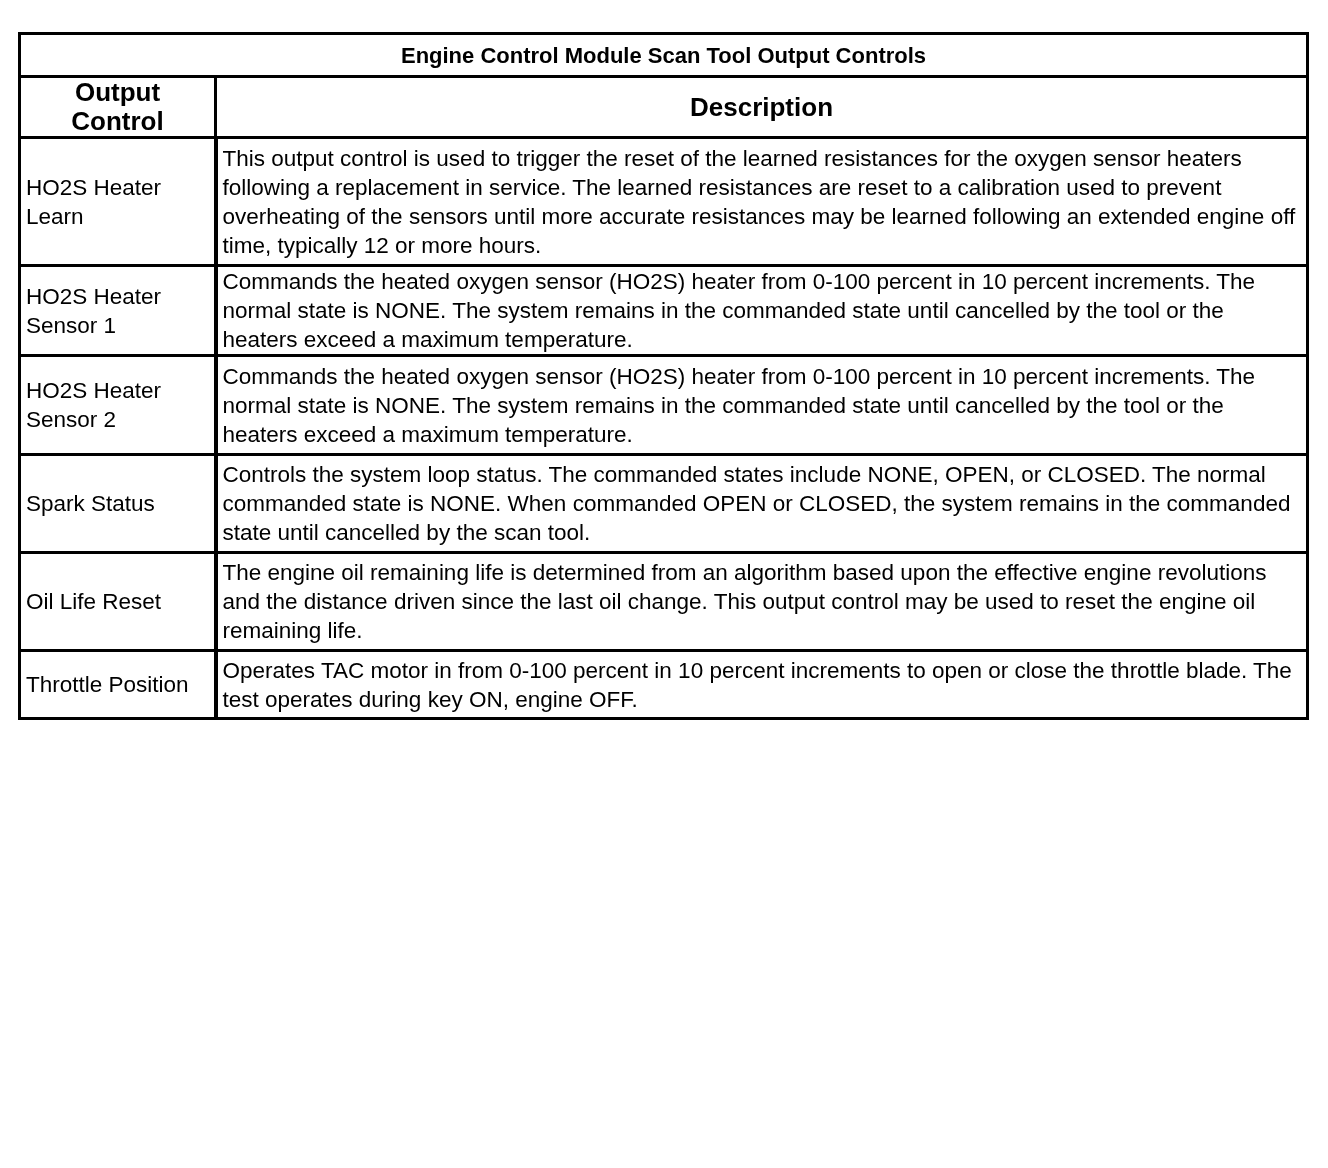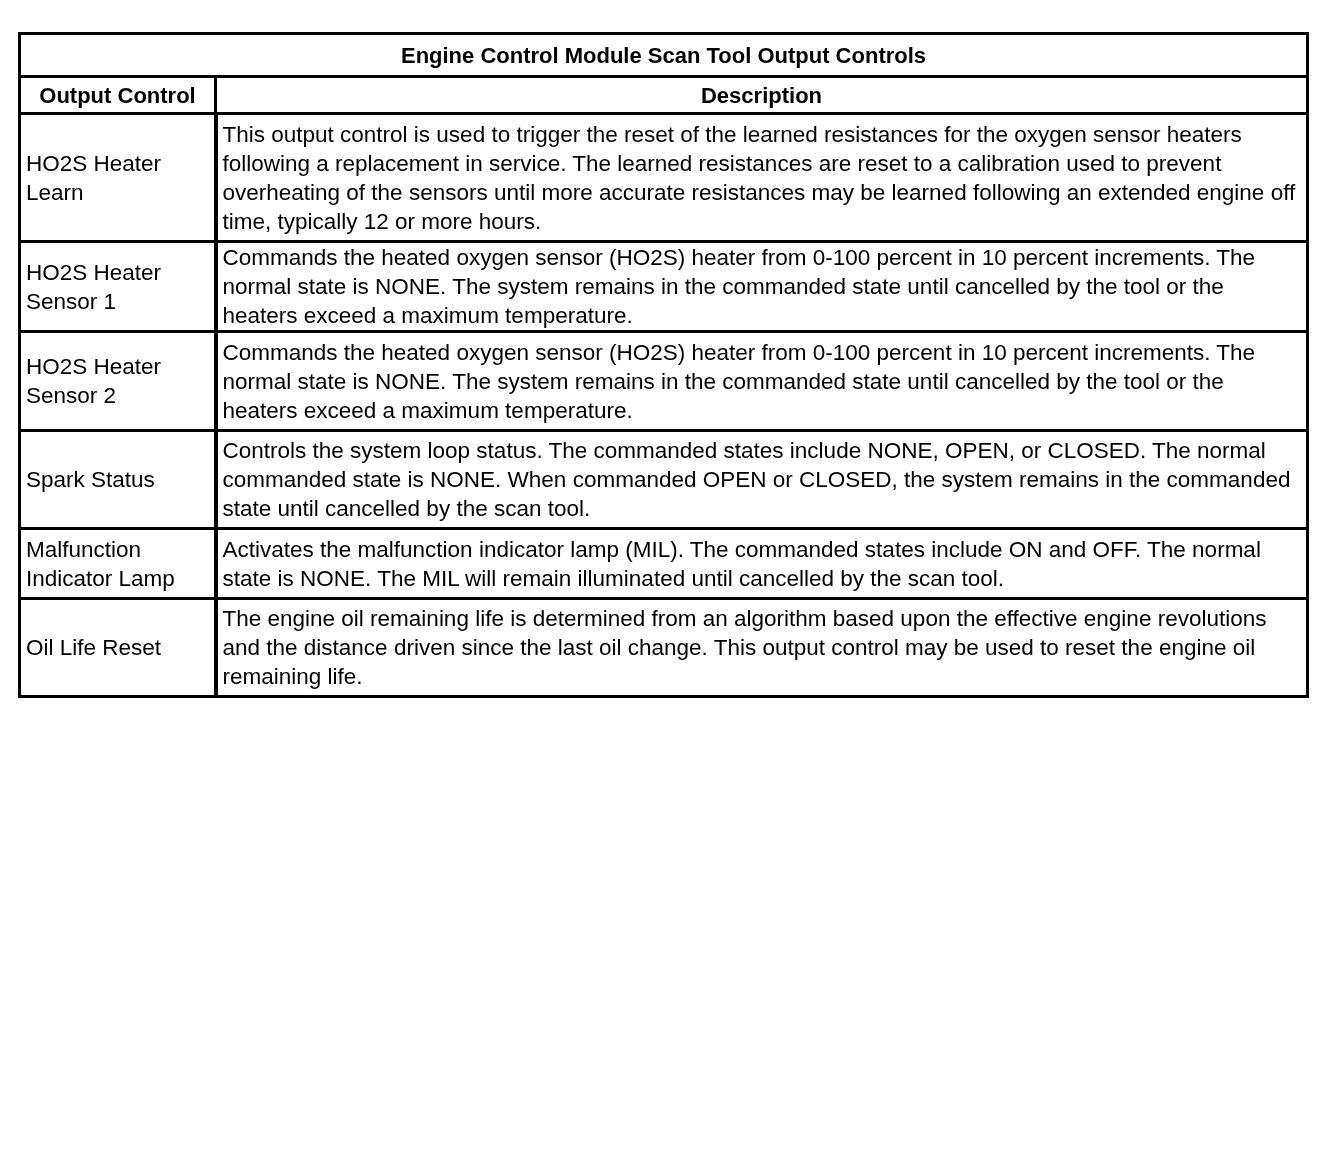--- a/index.html
+++ b/index.html
@@ -8,21 +8,21 @@
   table.ecm {
     position: absolute; left: 18px; top: 12px; width: 1288px;
     border-collapse: collapse; table-layout: fixed;
     font-size: 22.5px; line-height: 29px; margin-top: 20px;
   }
   table.ecm td, table.ecm th {
     border: 3px solid #000; padding: 0 5px; vertical-align: middle;
     text-align: left; font-weight: normal;
   }
   table.ecm th.title { text-align: center; font-weight: bold; height: 40px; font-size: 22px; border-top-width: 3px; }
-  table.ecm th.colhead { font-weight: bold; text-align: center; height: 34px; font-size: 22px; }
+  table.ecm th.colhead { font-weight: bold; text-align: center; height: 34px; font-size: 26px; }
   table.ecm th.colhead.left { text-align: center; }
   td.ctrl { border-right-width: 4px !important; padding-left: 6px; }
   col.c1 { width: 196px; }
   col.c2 { width: 1092px; }
   td.desc { padding-left: 5px; padding-top: 2px; padding-bottom: 3px; }
 </style>
 </head>
 <body>
 
 <table class="ecm">
@@ -49,22 +49,22 @@
       <td class="desc">Commands the heated oxygen sensor (HO2S) heater from 0-100 percent in 10 percent increments. The normal state is NONE. The system remains in the commanded state until cancelled by the tool or the heaters exceed a maximum temperature.</td>
     </tr>
     <tr style="height:99px">
       <td class="ctrl">HO2S Heater Sensor 2</td>
       <td class="desc">Commands the heated oxygen sensor (HO2S) heater from 0-100 percent in 10 percent increments. The normal state is NONE. The system remains in the commanded state until cancelled by the tool or the heaters exceed a maximum temperature.</td>
     </tr>
     <tr style="height:98px">
       <td class="ctrl">Spark Status</td>
       <td class="desc">Controls the system loop status. The commanded states include NONE, OPEN, or CLOSED. The normal commanded state is NONE. When commanded OPEN or CLOSED, the system remains in the commanded state until cancelled by the scan tool.</td>
     </tr>
-    <tr style="height:70px">
-      <td class="ctrl">Malfunction Indicator Lamp</td>
-      <td class="desc">Activates the malfunction indicator lamp (MIL). The commanded states include ON and OFF. The normal state is NONE. The MIL will remain illuminated until cancelled by the scan tool.</td>
-    </tr>
     <tr style="height:98px">
       <td class="ctrl">Oil Life Reset</td>
       <td class="desc">The engine oil remaining life is determined from an algorithm based upon the effective engine revolutions and the distance driven since the last oil change. This output control may be used to reset the engine oil remaining life.</td>
+    </tr>
+    <tr style="height:68px">
+      <td class="ctrl">Throttle Position</td>
+      <td class="desc">Operates TAC motor in from 0-100 percent in 10 percent increments to open or close the throttle blade. The test operates during key ON, engine OFF.</td>
     </tr>
   </tbody>
 </table>
 
 </body></html>

